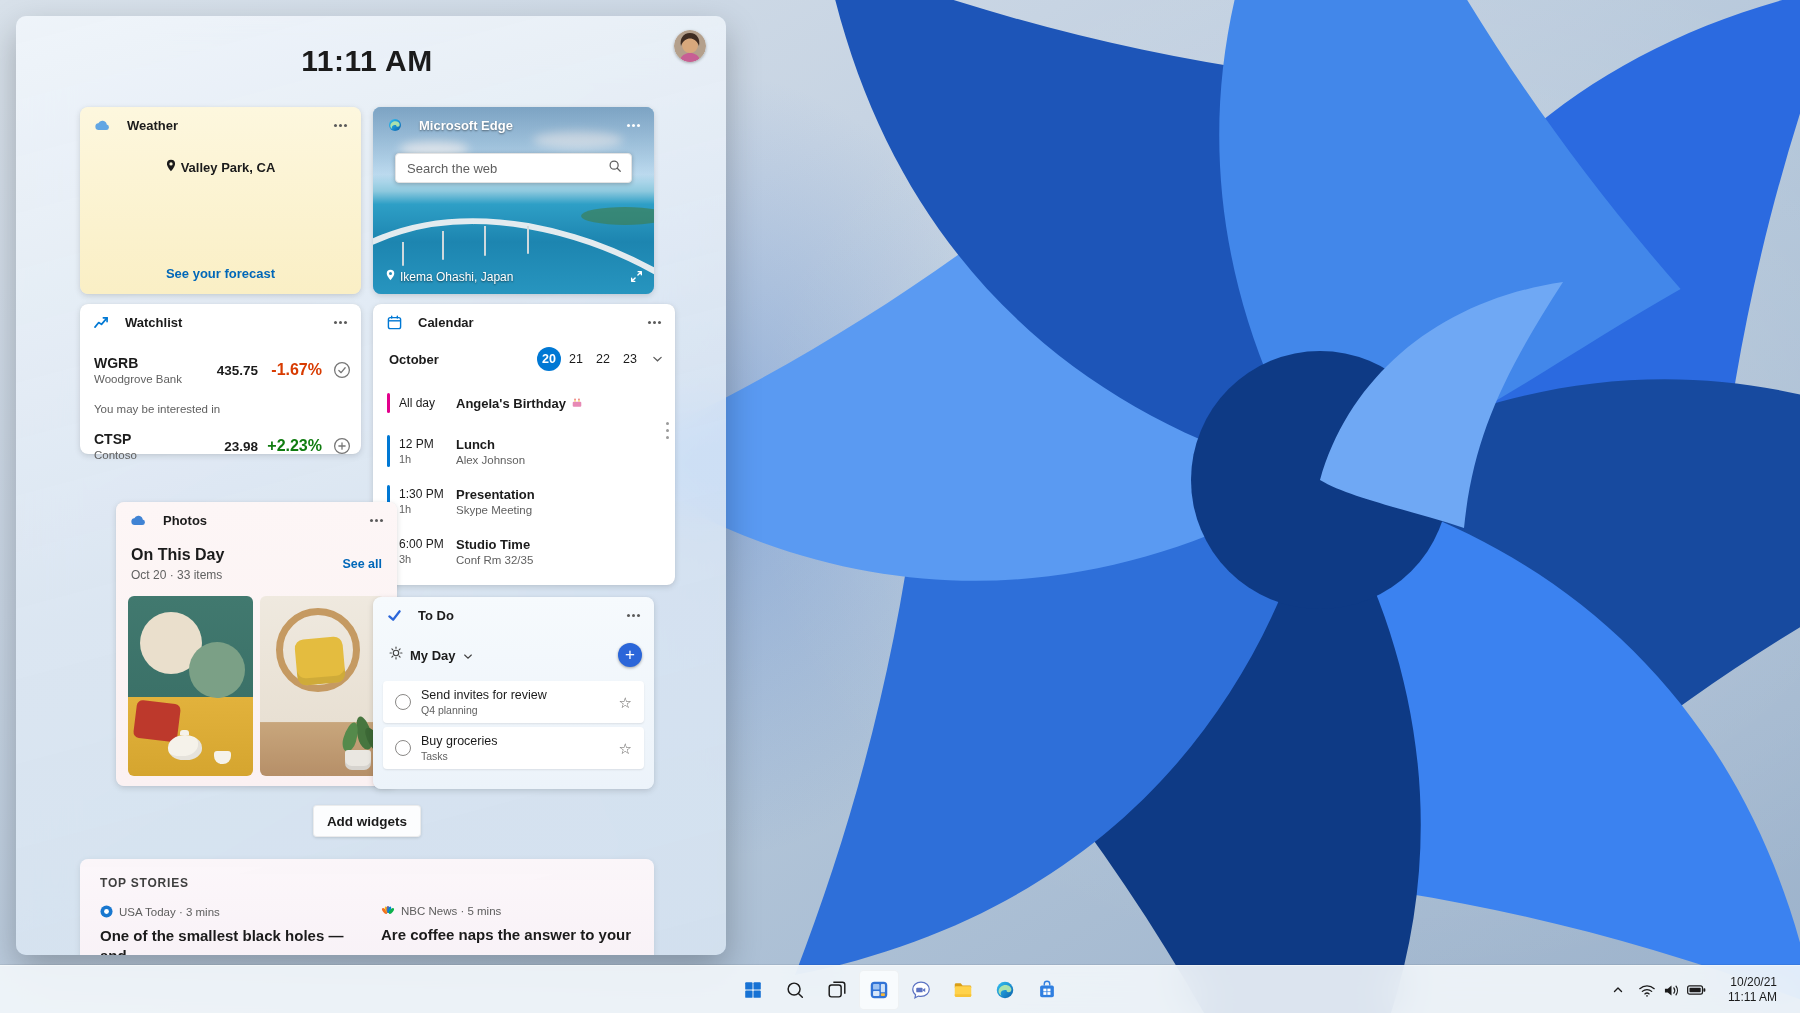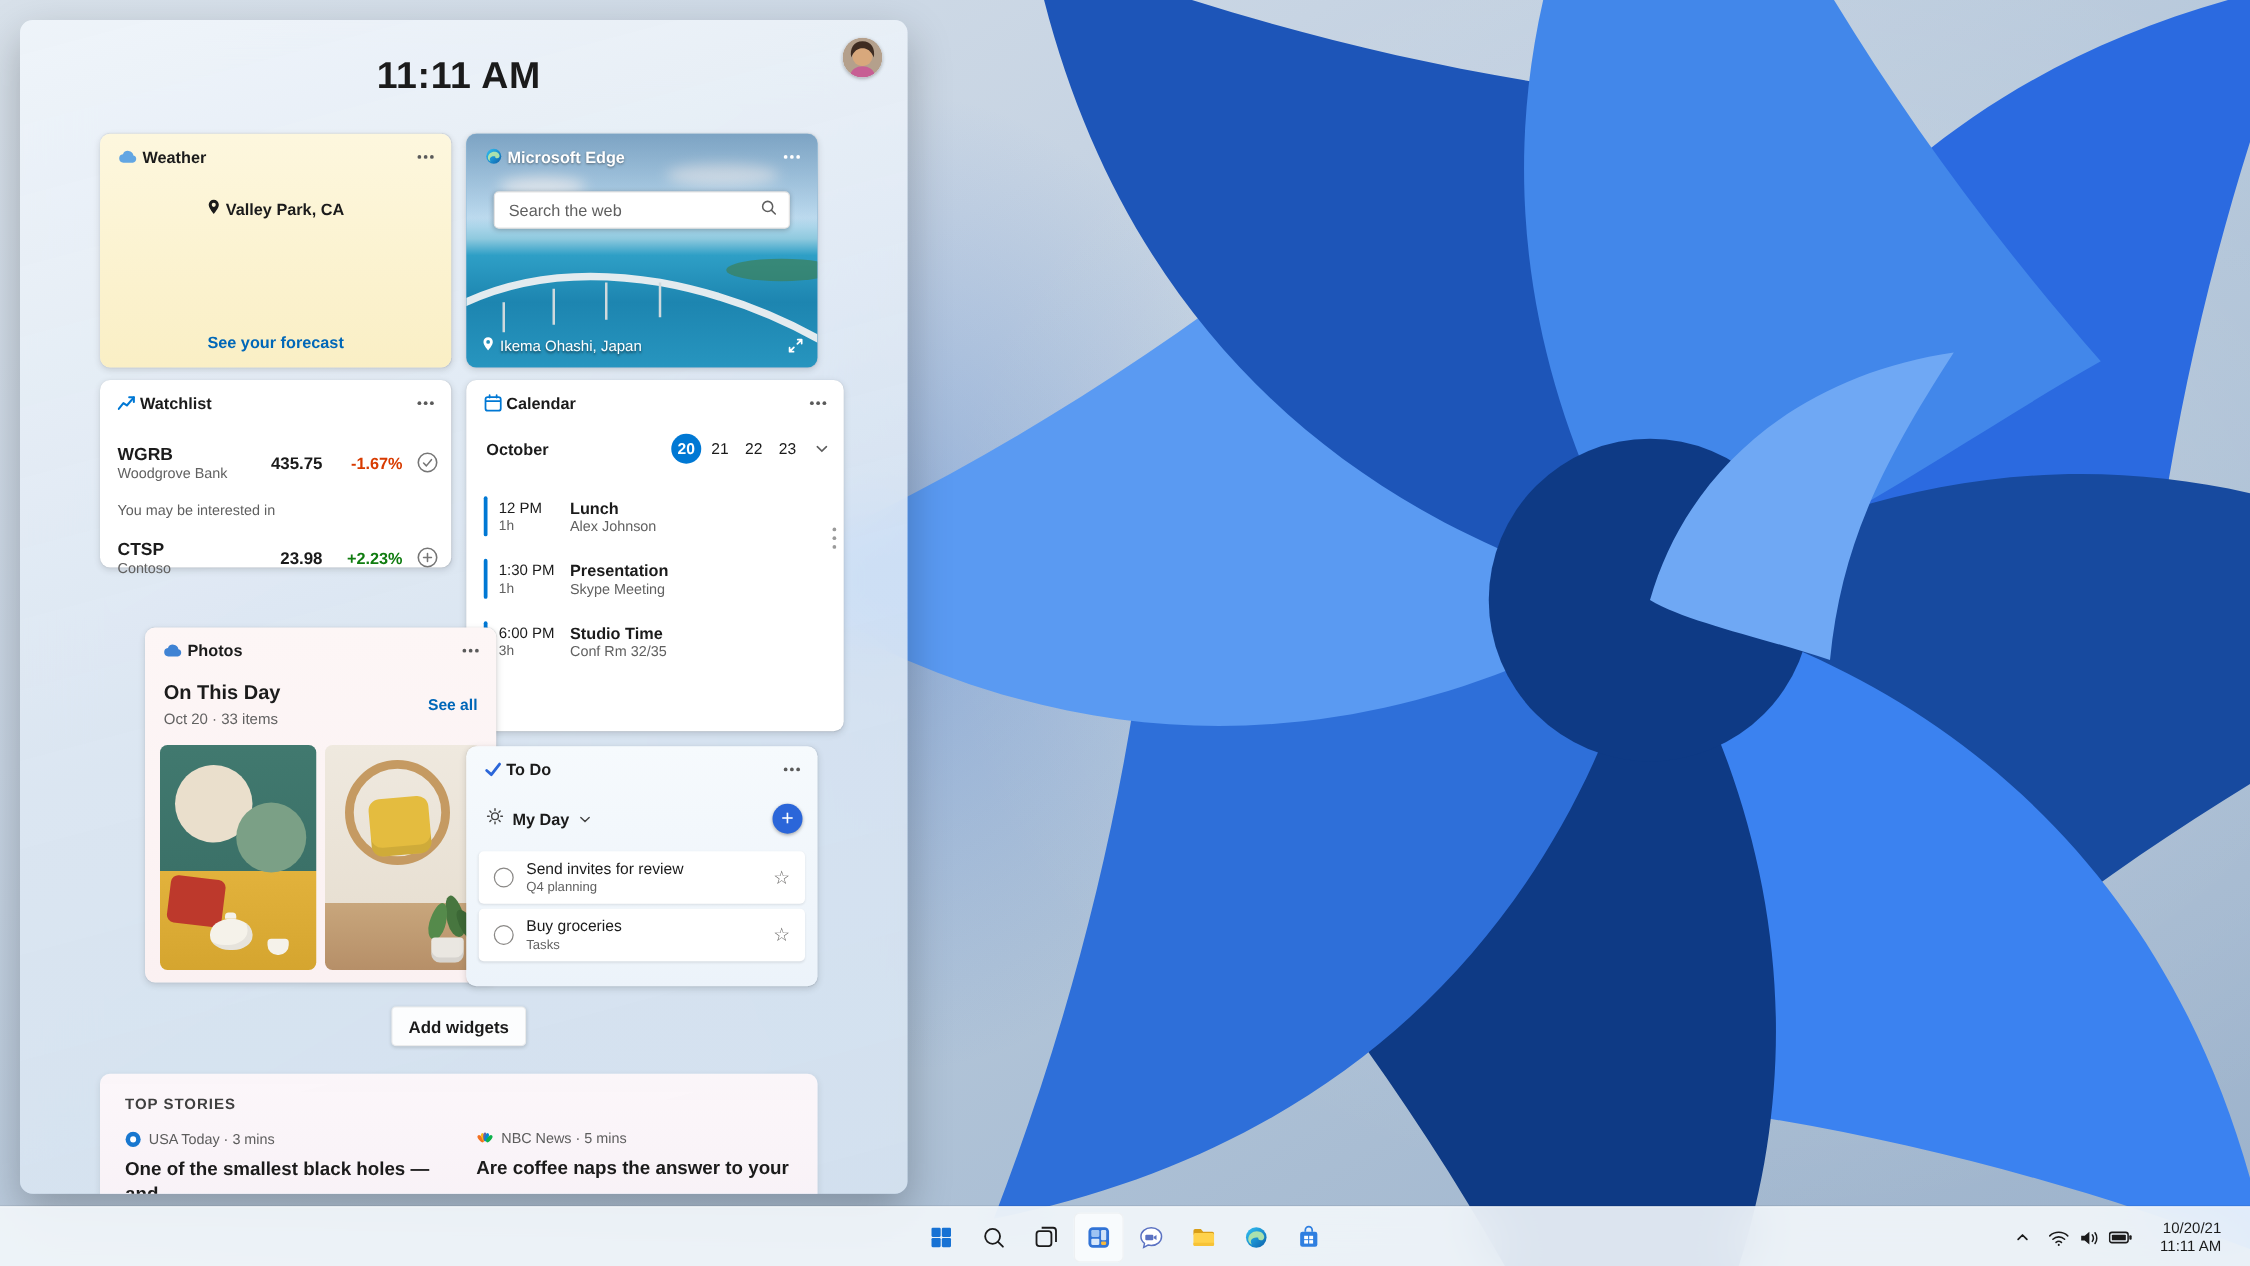--- a/index.html
+++ b/index.html
@@ -37,21 +37,21 @@
   }
   .avatar { position: absolute; top: 14px; right: 20px; width: 32px; height: 32px; border-radius: 50%;
     overflow: hidden; box-shadow: 0 1px 3px rgba(0,0,0,0.3); padding: 0; }
 
   .card {
     position: absolute; background: #fff; border-radius: 8px;
     box-shadow: 0 2px 6px rgba(0,0,0,0.14), 0 0 1px rgba(0,0,0,0.1);
   }
   .card-header {
     position: absolute; top: 0; left: 0; right: 0; height: 36px;
-    display: flex; align-items: center; gap: 3px; padding: 0 6px 0 14px; z-index: 3;
+    display: flex; align-items: center; gap: 16px; padding: 0 6px 0 14px; z-index: 3;
   }
   .card-title { font-size: 13px; font-weight: 700; }
   .hicon { display: flex; align-items: center; }
   .more-btn { margin-left: auto; width: 30px; height: 26px; border-radius: 4px;
     display: flex; align-items: center; justify-content: center; }
   .dot3 { width: 3px; height: 3px; border-radius: 50%; background: #5a5a5a;
     box-shadow: -5px 0 0 #5a5a5a, 5px 0 0 #5a5a5a; }
   .more-btn.light .dot3 { background: #fff; box-shadow: -5px 0 0 #fff, 5px 0 0 #fff; }
 
   
@@ -103,21 +103,21 @@
   
   .watchlist { left: 64px; top: 288px; width: 281px; height: 150px; }
   .stock-row { position: absolute; left: 14px; right: 10px; height: 40px;
     display: flex; align-items: center; }
   .stock-row.r1 { top: 46px; }
   .stock-row.r2 { top: 122px; }
   .sym-block { flex: 1; min-width: 0; }
   .symbol { font-size: 14px; font-weight: 700; }
   .company { font-size: 11.5px; color: #616161; margin-top: 2px; }
   .price { width: 66px; text-align: right; font-size: 13.5px; font-weight: 600; }
-  .change { width: 64px; text-align: right; font-size: 13px; font-weight: 600; }
+  .change { width: 64px; text-align: right; font-size: 16px; font-weight: 600; }
   .wl-action { margin-left: 11px; display: flex; align-items: center; padding: 0; }
   .interest { position: absolute; top: 99px; left: 14px; font-size: 11.5px; color: #5f5f5f; }
 
   
   .calendar { left: 357px; top: 288px; width: 302px; height: 281px; }
   .cal-row { position: absolute; top: 42px; left: 16px; right: 8px; height: 26px;
     display: flex; align-items: center; }
   .month { font-size: 13px; font-weight: 700; }
   .days { margin-left: auto; display: flex; gap: 3px; align-items: center; }
   .day-chip { width: 24px; height: 24px; border-radius: 50%; display: flex; align-items: center;
@@ -409,20 +409,40 @@
         <span class="day-chip">23</span>
       </div>
       <button class="cal-chevron">
         <svg viewBox="0 0 12 8" width="11" height="8" fill="none" stroke="#5c5c5c" stroke-width="1.4" stroke-linecap="round">
             <path d="M2 2.2 L6 6 L10 2.2"></path>
           </svg>
       </button>
     </div>
 
     <div class="events">
+      <div class="event allday">
+        <span class="evbar" style="background: rgb(227, 0, 140);"></span>
+        <div class="when">
+            <div class="evtime">All day</div>
+          </div>
+        <div class="what">
+          <div class="evtitle">
+              <span>Angela's Birthday</span>
+            <span>
+              <svg viewBox="0 0 14 12" width="12" height="11">
+                  <rect x="2" y="5" width="10" height="6" rx="1.2" fill="#e78ab5"></rect>
+                  <rect x="4" y="2.8" width="1.4" height="2.2" fill="#f2c14e"></rect>
+                  <rect x="8.6" y="2.8" width="1.4" height="2.2" fill="#f2c14e"></rect>
+                  <circle cx="4.7" cy="2.2" r="0.9" fill="#e8595a"></circle>
+                  <circle cx="9.3" cy="2.2" r="0.9" fill="#e8595a"></circle>
+                </svg>
+            </span>
+          </div>
+        </div>
+      </div>
 
       <div class="event">
         <span class="evbar" style="background: rgb(0, 120, 212);"></span>
         <div class="when">
           <div class="evtime">12 PM</div>
           <div class="evdur">1h</div>
         </div>
         <div class="what">
           <div class="evtitle">
               <span>Lunch</span>

